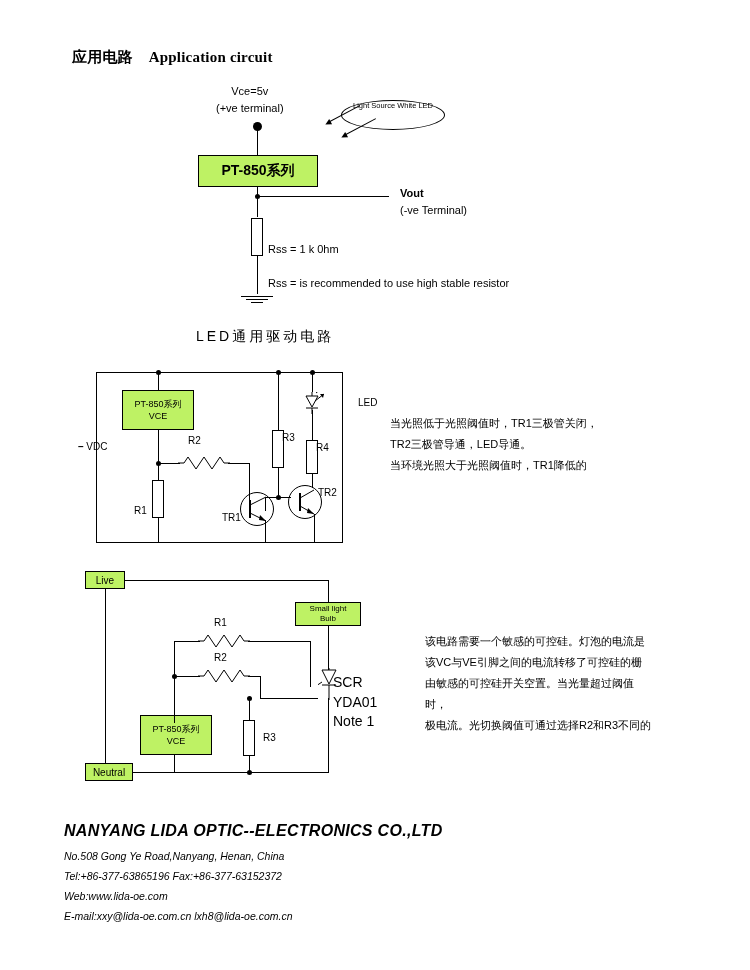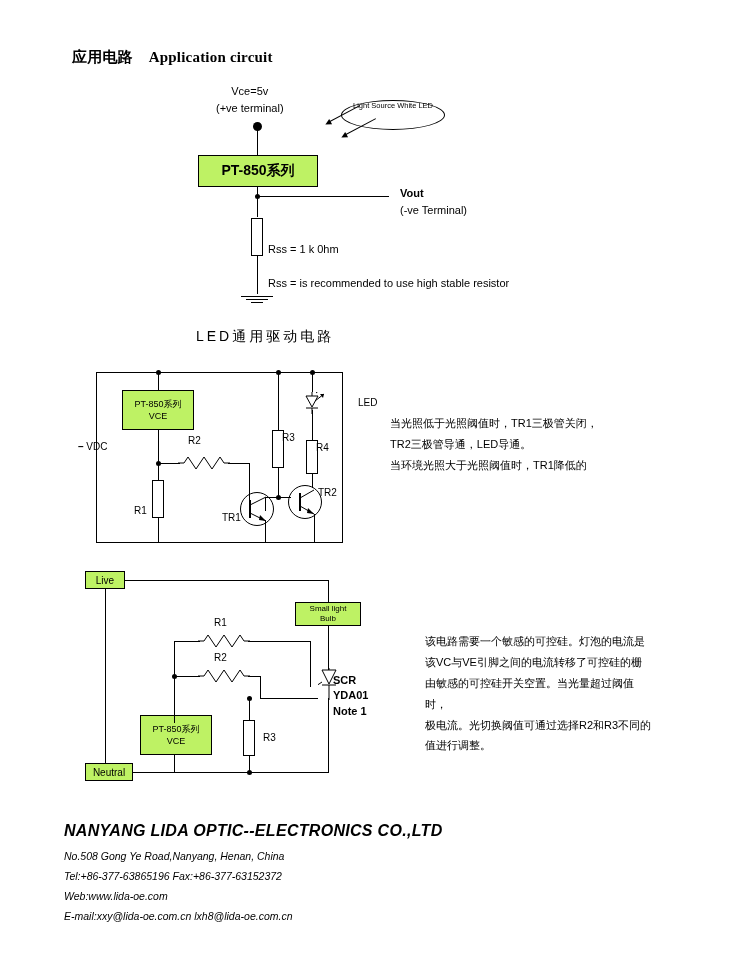--- a/index.html
+++ b/index.html
@@ -179,23 +179,22 @@
   }
   #bulb-box {
     left: 295px; top: 602px;
     width: 66px; height: 24px;
     font-size: 8px;
     flex-direction: column;
     line-height: 1.2;
   }
   #scr-label {
     left: 333px; top: 673px;
-    font-size: 11px;
+    font-size: 14px;
     line-height: 1.4;
-    font-weight: bold;
   }
 
   
   .tr-circle {
     border: 1px solid #000;
     border-radius: 50%;
     box-sizing: border-box;
   }
 
   
@@ -423,21 +422,20 @@
   <div class="abs wire vline" style="left:249px; top:698px; height:22px;"></div>
   <div class="abs juncdot" style="left:247px; top:696px;"></div>
   <div class="abs wire vline" style="left:249px; top:756px; height:16px;"></div>
   <div class="abs juncdot" style="left:247px; top:770px;"></div>
 
   <div class="abs desc" id="circuit3-desc">
     <div>该电路需要一个敏感的可控硅。灯泡的电流是</div>
     <div>该VC与VE引脚之间的电流转移了可控硅的栅</div>
     <div>由敏感的可控硅开关空置。当光量超过阈值时，</div>
     <div>极电流。光切换阈值可通过选择R2和R3不同的</div>
-    <div>值进行调整。</div>
   </div>
 
   <div class="abs" id="footer-company">NANYANG LIDA OPTIC--ELECTRONICS CO.,LTD</div>
   <div class="abs footer-line" id="footer-address">No.508 Gong Ye Road,Nanyang, Henan, China</div>
   <div class="abs footer-line" id="footer-tel">Tel:+86-377-63865196 Fax:+86-377-63152372</div>
   <div class="abs footer-line" id="footer-web">Web:www.lida-oe.com</div>
   <div class="abs footer-line" id="footer-email">E-mail:xxy@lida-oe.com.cn    lxh8@lida-oe.com.cn</div>
 
 </div>
 

